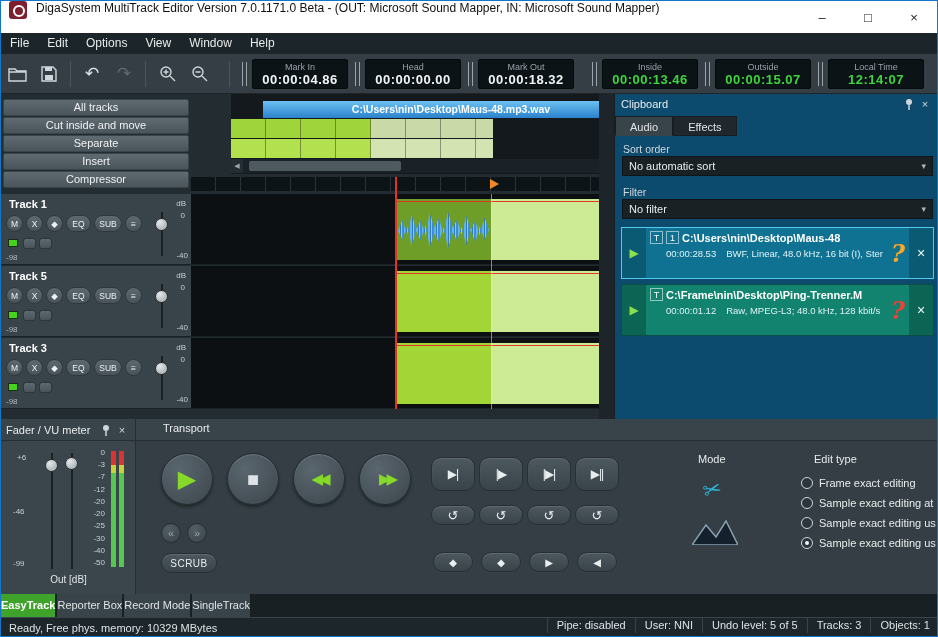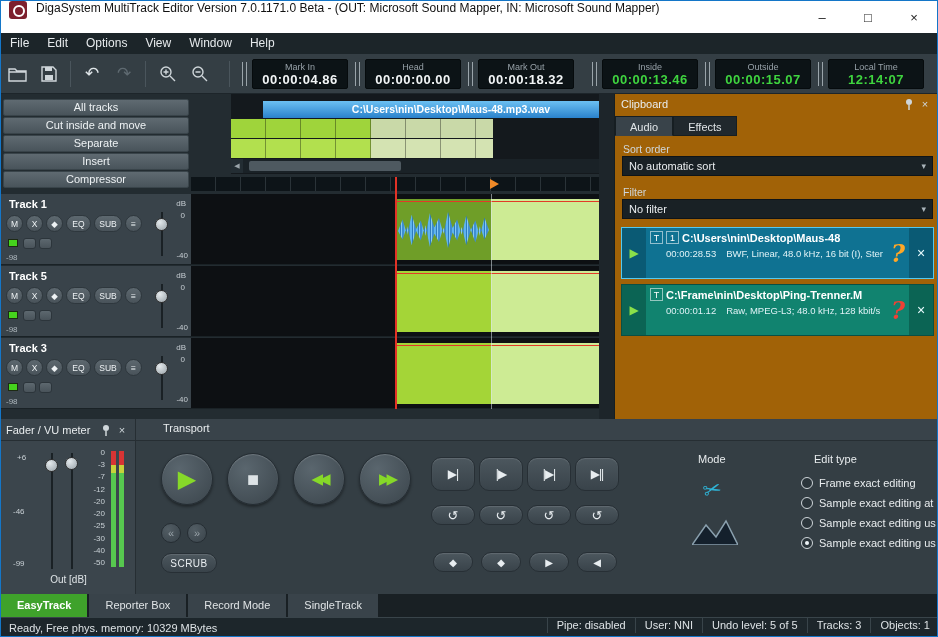--- a/index.html
+++ b/index.html
@@ -81,21 +81,21 @@
   .envline{position:absolute;left:0;top:2px;width:100%;height:1px;background:#e23a28;z-index:3;}
   .waveform{position:absolute;left:2px;top:7px;width:91px;height:48px;z-index:2;
     background:repeating-linear-gradient(90deg,#5fb3ee 0 2px,#2e7cbc 2px 3px,#86c9f4 3px 4px,#3f8ed2 4px 6px);
     clip-path:polygon(0% 52%,5% 28%,10% 60%,15% 18%,20% 48%,25% 30%,30% 62%,35% 15%,40% 45%,45% 25%,50% 58%,55% 12%,60% 46%,65% 28%,70% 60%,75% 20%,80% 50%,85% 30%,90% 62%,95% 24%,100% 50%,100% 50%,95% 70%,90% 42%,85% 76%,80% 50%,75% 82%,70% 44%,65% 72%,60% 55%,55% 88%,50% 45%,45% 75%,40% 58%,35% 85%,30% 40%,25% 72%,20% 52%,15% 82%,10% 42%,5% 70%,0% 52%);}
   #cursor-red{position:absolute;left:394px;top:176px;width:2px;height:232px;background:#e23226;z-index:6;}
   #marker-light{position:absolute;left:490px;top:193px;width:1px;height:215px;background:rgba(220,230,235,.55);z-index:5;}
   #playhead-tri{position:absolute;left:489px;top:178px;width:0;height:0;z-index:6;
                 border-left:9px solid #f08a28;border-top:5px solid transparent;border-bottom:5px solid transparent;}
 
   
-  .clipboard{position:absolute;left:613px;top:0;width:325px;height:325px;background:#a16207;border-left:1px solid #161e22;}
+  .clipboard{position:absolute;left:613px;top:0;width:325px;height:325px;background:#0c4a6e;border-left:1px solid #161e22;}
   .cb-header{position:absolute;left:0;top:0;width:100%;height:20px;display:flex;align-items:center;padding:0 6px;}
   .cb-title{font-size:11px;color:#e8ecee;flex:1;}
   .hd-icon{width:16px;height:14px;display:flex;align-items:center;justify-content:center;color:#cfd6da;font-size:11px;}
   .cb-tabs{position:absolute;left:0;top:22px;height:20px;display:flex;}
   .cb-tab{height:20px;line-height:20px;padding:0 14px;font-size:11px;color:#dfe4e7;background:#20282d;border:1px solid #161e22;}
   .cb-tab.active{background:#39434a;border-bottom-color:#39434a;}
   .cb-label{position:absolute;left:8px;font-size:10.5px;color:#cfd6da;}
   .dropdown{position:absolute;left:7px;width:311px;height:20px;background:#192125;border:1px solid #0e1418;
             display:flex;align-items:center;padding:0 6px;font-size:11px;color:#e8ecee;}
   .dd-arrow{margin-left:auto;color:#aab4ba;font-size:9px;}
@@ -147,21 +147,21 @@
   .fine{width:40px;height:20px;font-size:10px;}
   .mode-label,.edit-label{position:absolute;font-size:11px;color:#e8ecee;}
   .scissors{position:absolute;font-size:22px;color:#2fb3d6;transform:rotate(-15deg);}
   .radio-row{position:absolute;display:flex;align-items:center;gap:6px;white-space:nowrap;}
   .radio{width:12px;height:12px;border-radius:50%;border:1px solid #cfd6da;background:#2b353b;position:relative;flex:0 0 auto;}
   .radio.sel::after{content:"";position:absolute;left:3px;top:3px;width:4px;height:4px;border-radius:50%;background:#eef4f7;}
   .radio-label{font-size:11px;color:#e8ecee;}
 
   
   .tabbar{position:absolute;left:0;top:593px;width:938px;height:23px;background:#192024;display:flex;align-items:flex-end;gap:2px;}
-  .tab{height:23px;line-height:23px;padding:0 16px;font-size:11px;color:#dfe3e5;background:#39434a;}
+  .tab{height:23px;line-height:23px;padding:0 0;font-size:11px;color:#dfe3e5;background:#39434a;}
   .tab.active{background:#3fa22b;color:#fff;font-weight:bold;}
   .statusbar{position:absolute;left:0;top:616px;width:938px;height:21px;background:#1d262b;border-top:1px solid #39444a;
              display:flex;align-items:center;font-size:11px;color:#dde2e5;}
   .st-left{padding:0 8px;white-space:nowrap;}
   .st-right{margin-left:auto;display:flex;height:100%;}
   .st-item{padding:0 9px;border-left:1px solid #39444a;height:15px;line-height:15px;white-space:nowrap;}
 </style>
 </head>
 <body>
 

